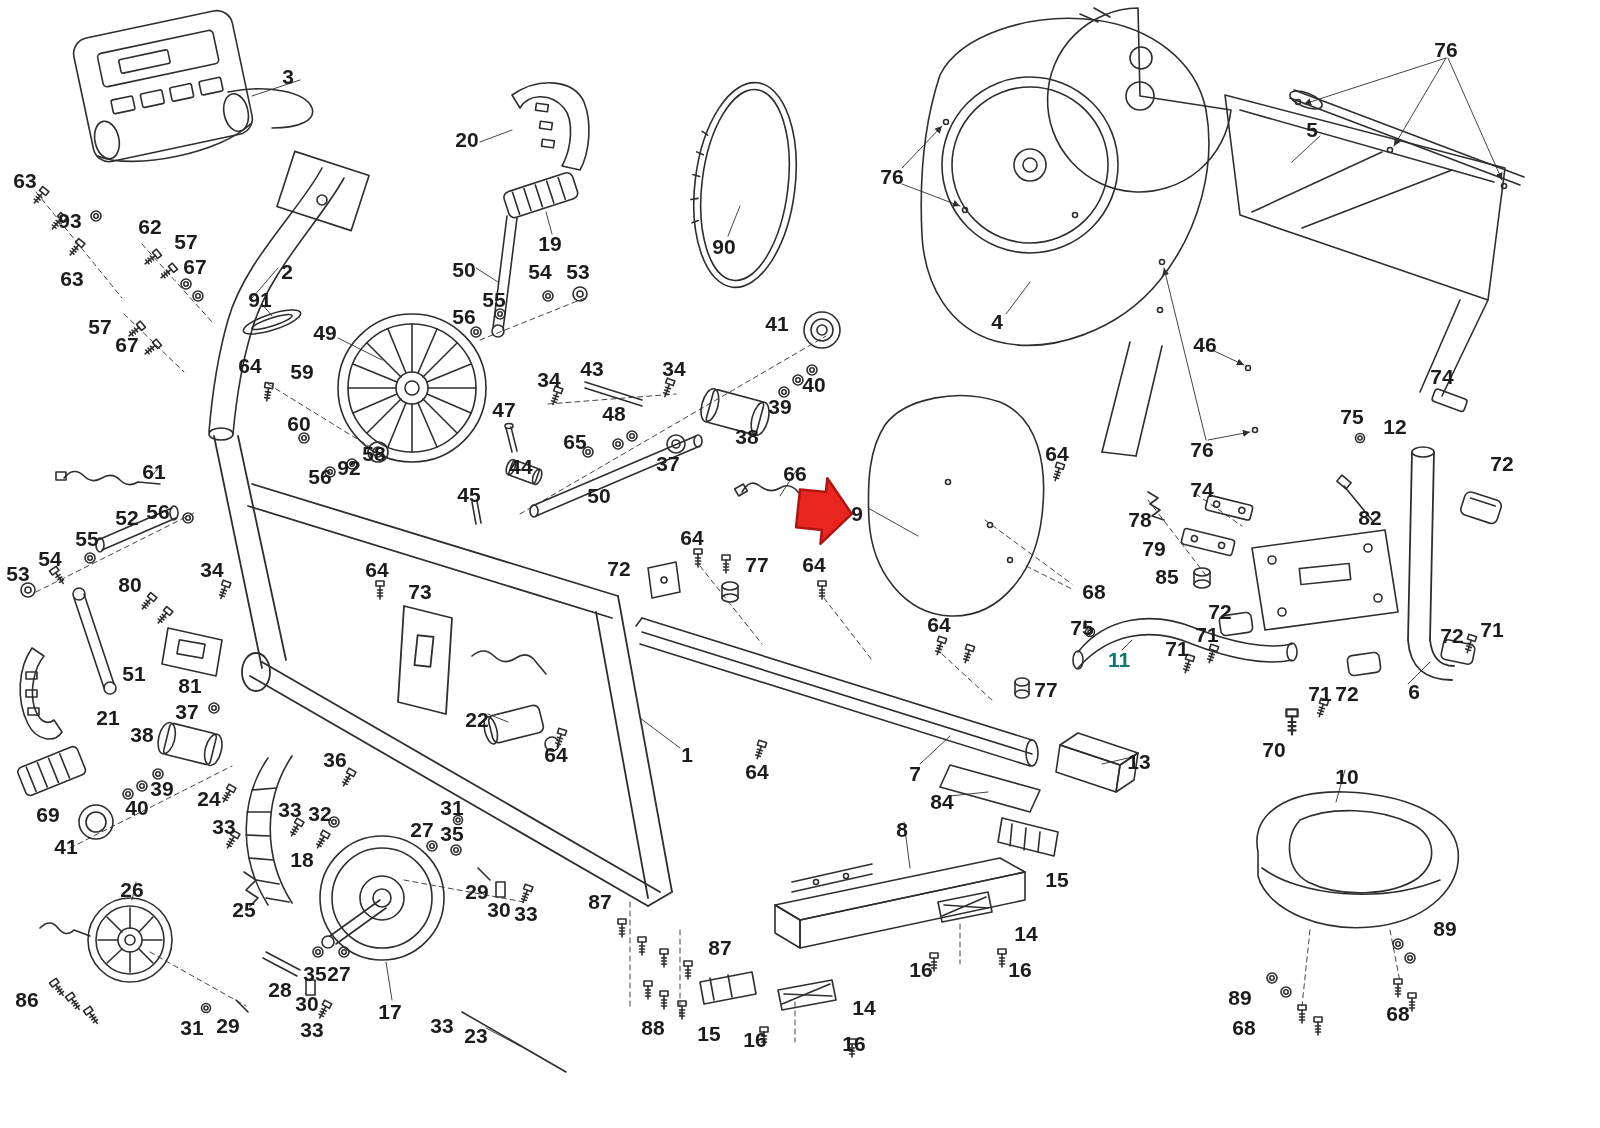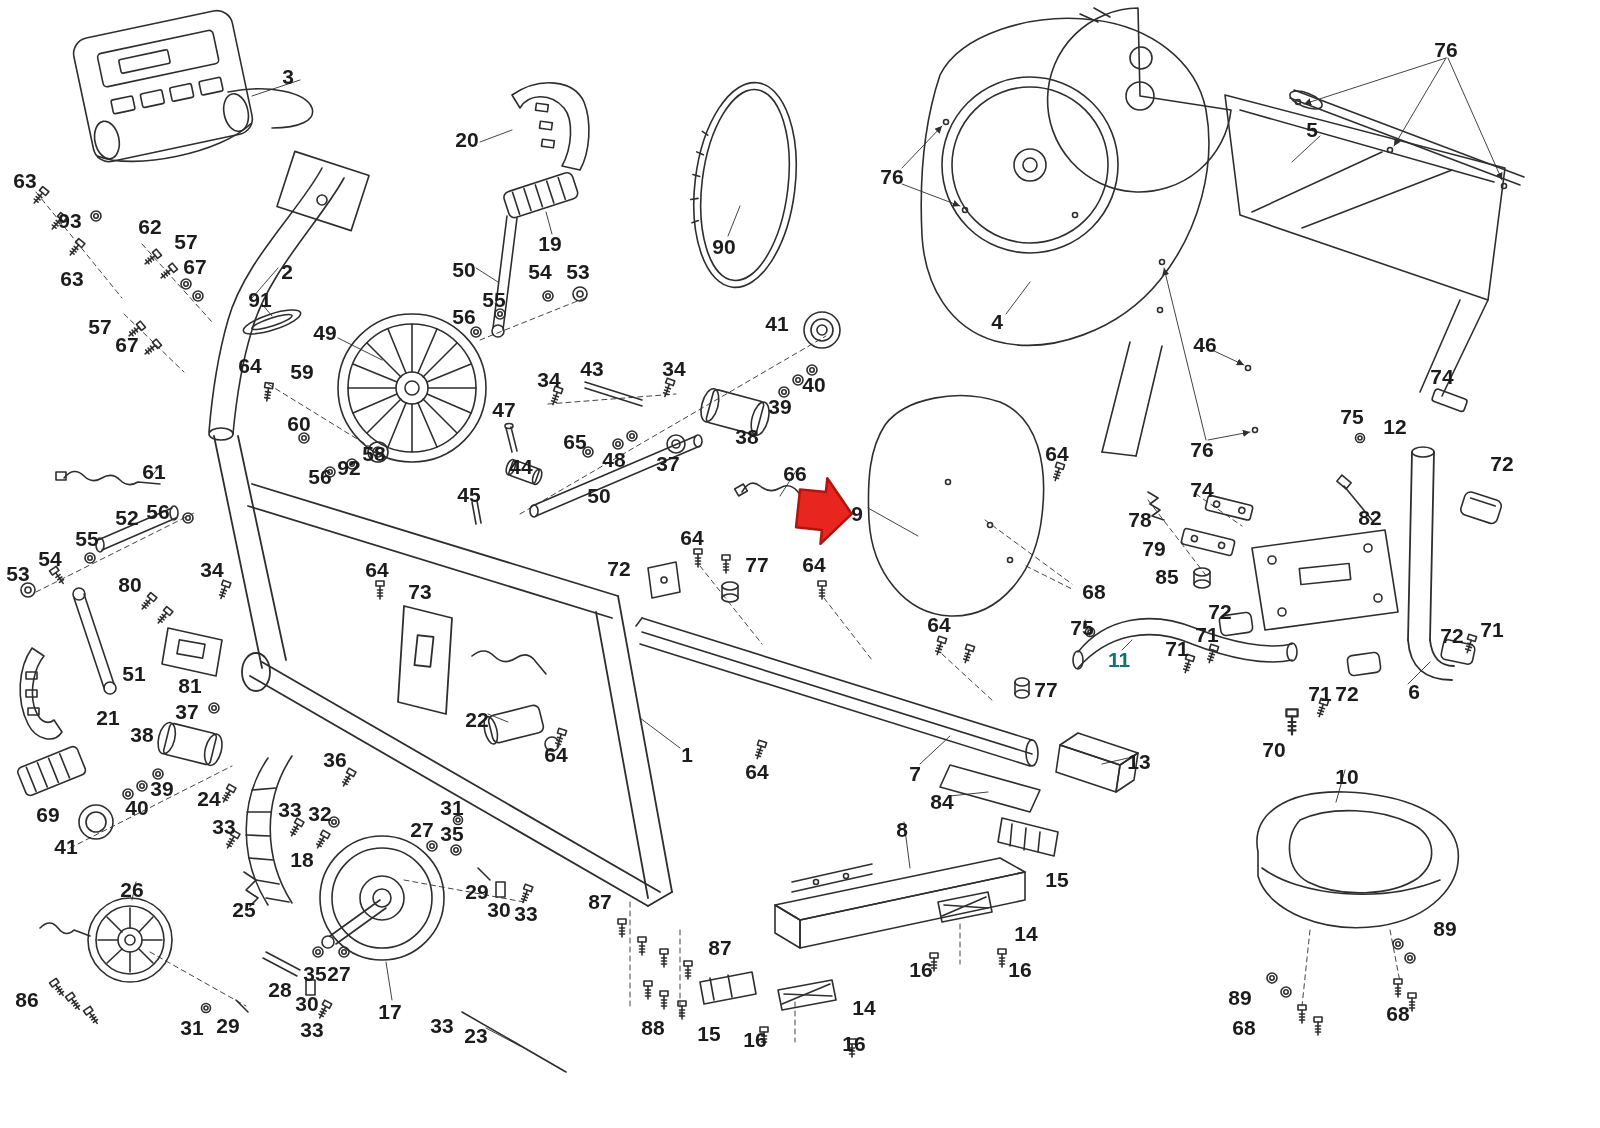--- a/index.html
+++ b/index.html
@@ -623,21 +623,21 @@
       <span class="part-label" style="left: 550px; top: 243px; color: rgb(28, 28, 28);">19</span>
       <span class="part-label" style="left: 464px; top: 269px; color: rgb(28, 28, 28);">50</span>
       <span class="part-label" style="left: 540px; top: 271px; color: rgb(28, 28, 28);">54</span>
       <span class="part-label" style="left: 578px; top: 271px; color: rgb(28, 28, 28);">53</span>
       <span class="part-label" style="left: 494px; top: 299px; color: rgb(28, 28, 28);">55</span>
       <span class="part-label" style="left: 464px; top: 316px; color: rgb(28, 28, 28);">56</span>
       <span class="part-label" style="left: 549px; top: 379px; color: rgb(28, 28, 28);">34</span>
       <span class="part-label" style="left: 592px; top: 368px; color: rgb(28, 28, 28);">43</span>
       <span class="part-label" style="left: 674px; top: 368px; color: rgb(28, 28, 28);">34</span>
       <span class="part-label" style="left: 504px; top: 409px; color: rgb(28, 28, 28);">47</span>
-      <span class="part-label" style="left: 614px; top: 459px; color: rgb(28, 28, 28);">48</span>
+      <span class="part-label" style="left: 614px; top: 413px; color: rgb(28, 28, 28);">48</span>
       <span class="part-label" style="left: 575px; top: 441px; color: rgb(28, 28, 28);">65</span>
       <span class="part-label" style="left: 521px; top: 466px; color: rgb(28, 28, 28);">44</span>
       <span class="part-label" style="left: 469px; top: 494px; color: rgb(28, 28, 28);">45</span>
       <span class="part-label" style="left: 599px; top: 495px; color: rgb(28, 28, 28);">50</span>
       <span class="part-label" style="left: 668px; top: 463px; color: rgb(28, 28, 28);">37</span>
       <span class="part-label" style="left: 747px; top: 436px; color: rgb(28, 28, 28);">38</span>
       <span class="part-label" style="left: 780px; top: 406px; color: rgb(28, 28, 28);">39</span>
       <span class="part-label" style="left: 814px; top: 384px; color: rgb(28, 28, 28);">40</span>
       <span class="part-label" style="left: 777px; top: 323px; color: rgb(28, 28, 28);">41</span>
       <span class="part-label" style="left: 724px; top: 246px; color: rgb(28, 28, 28);">90</span>

